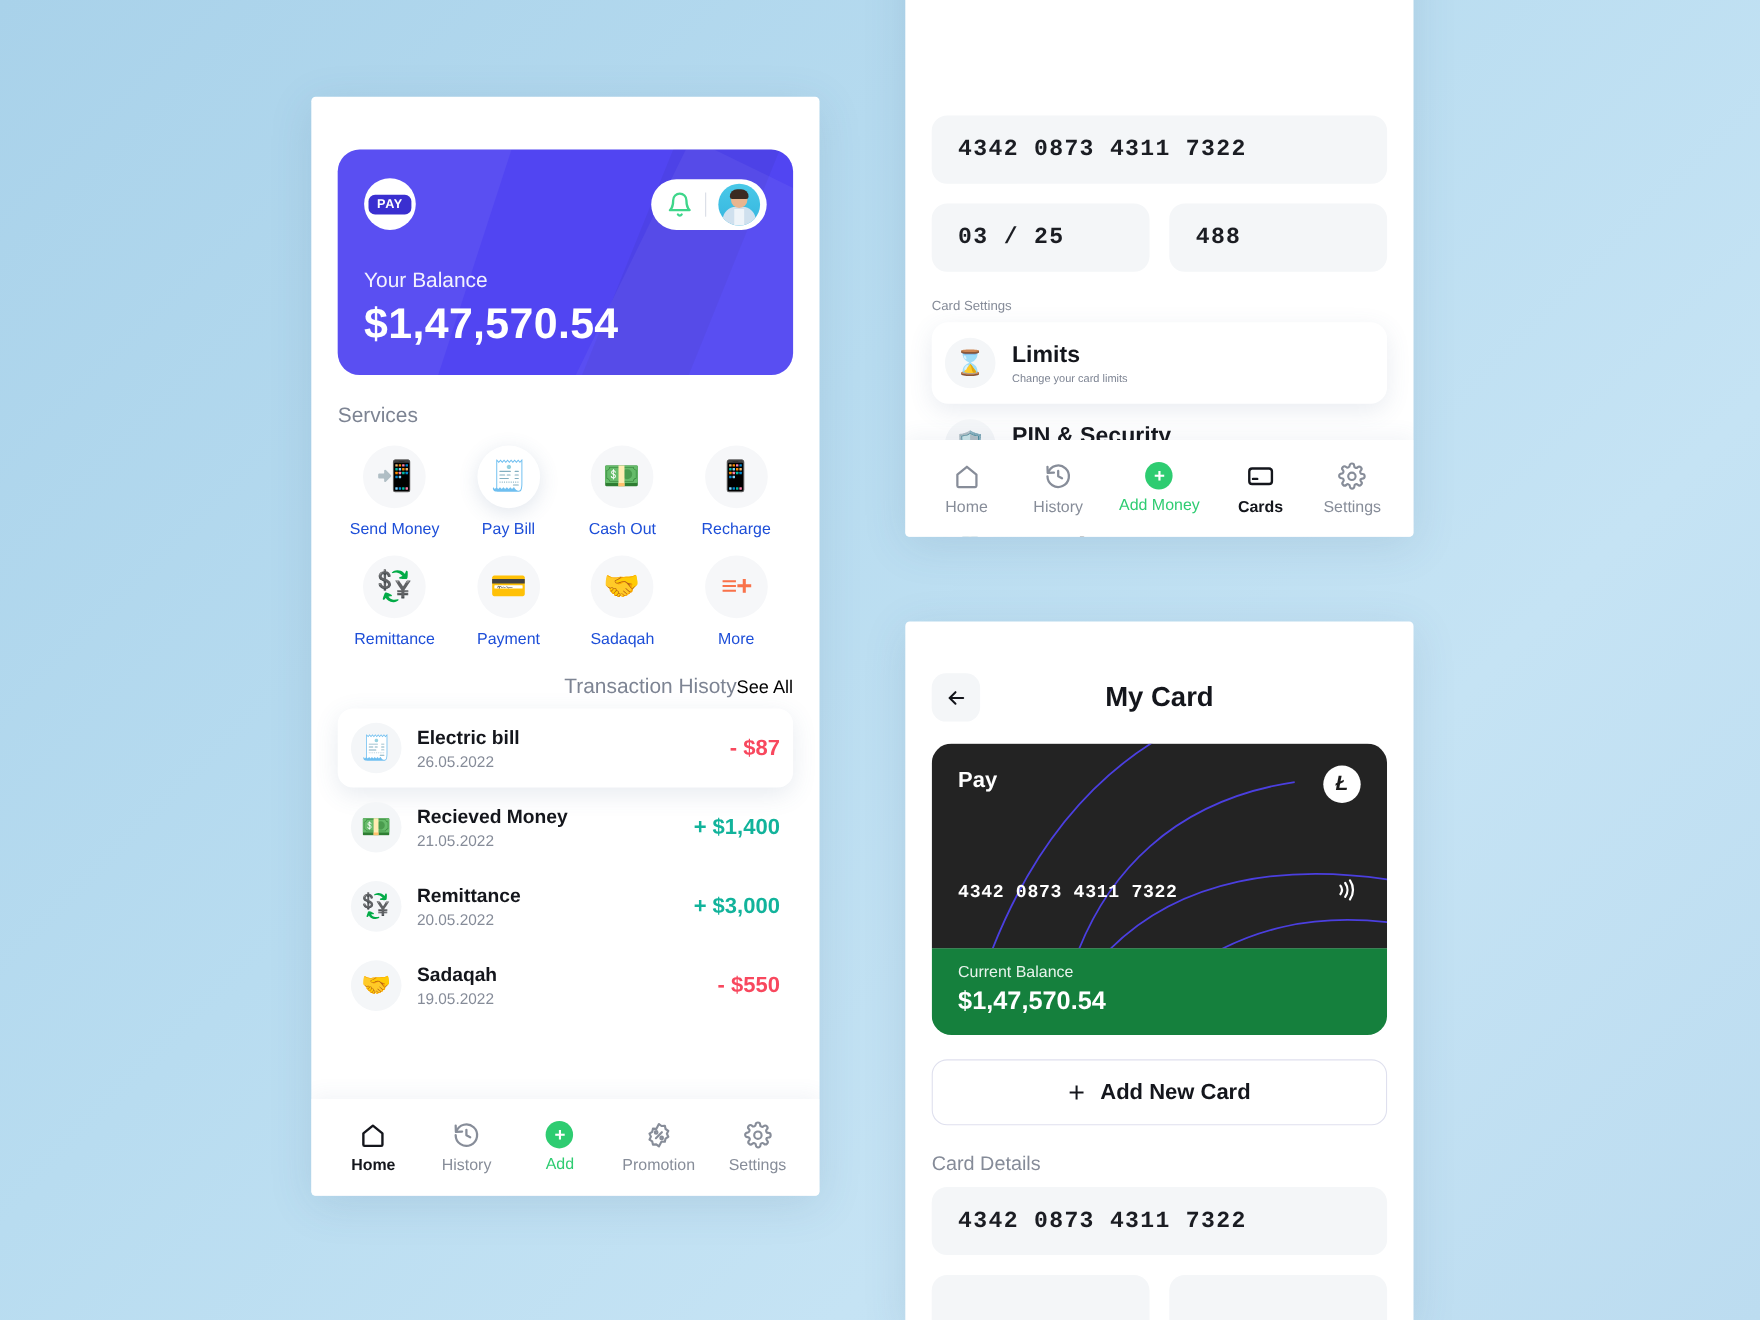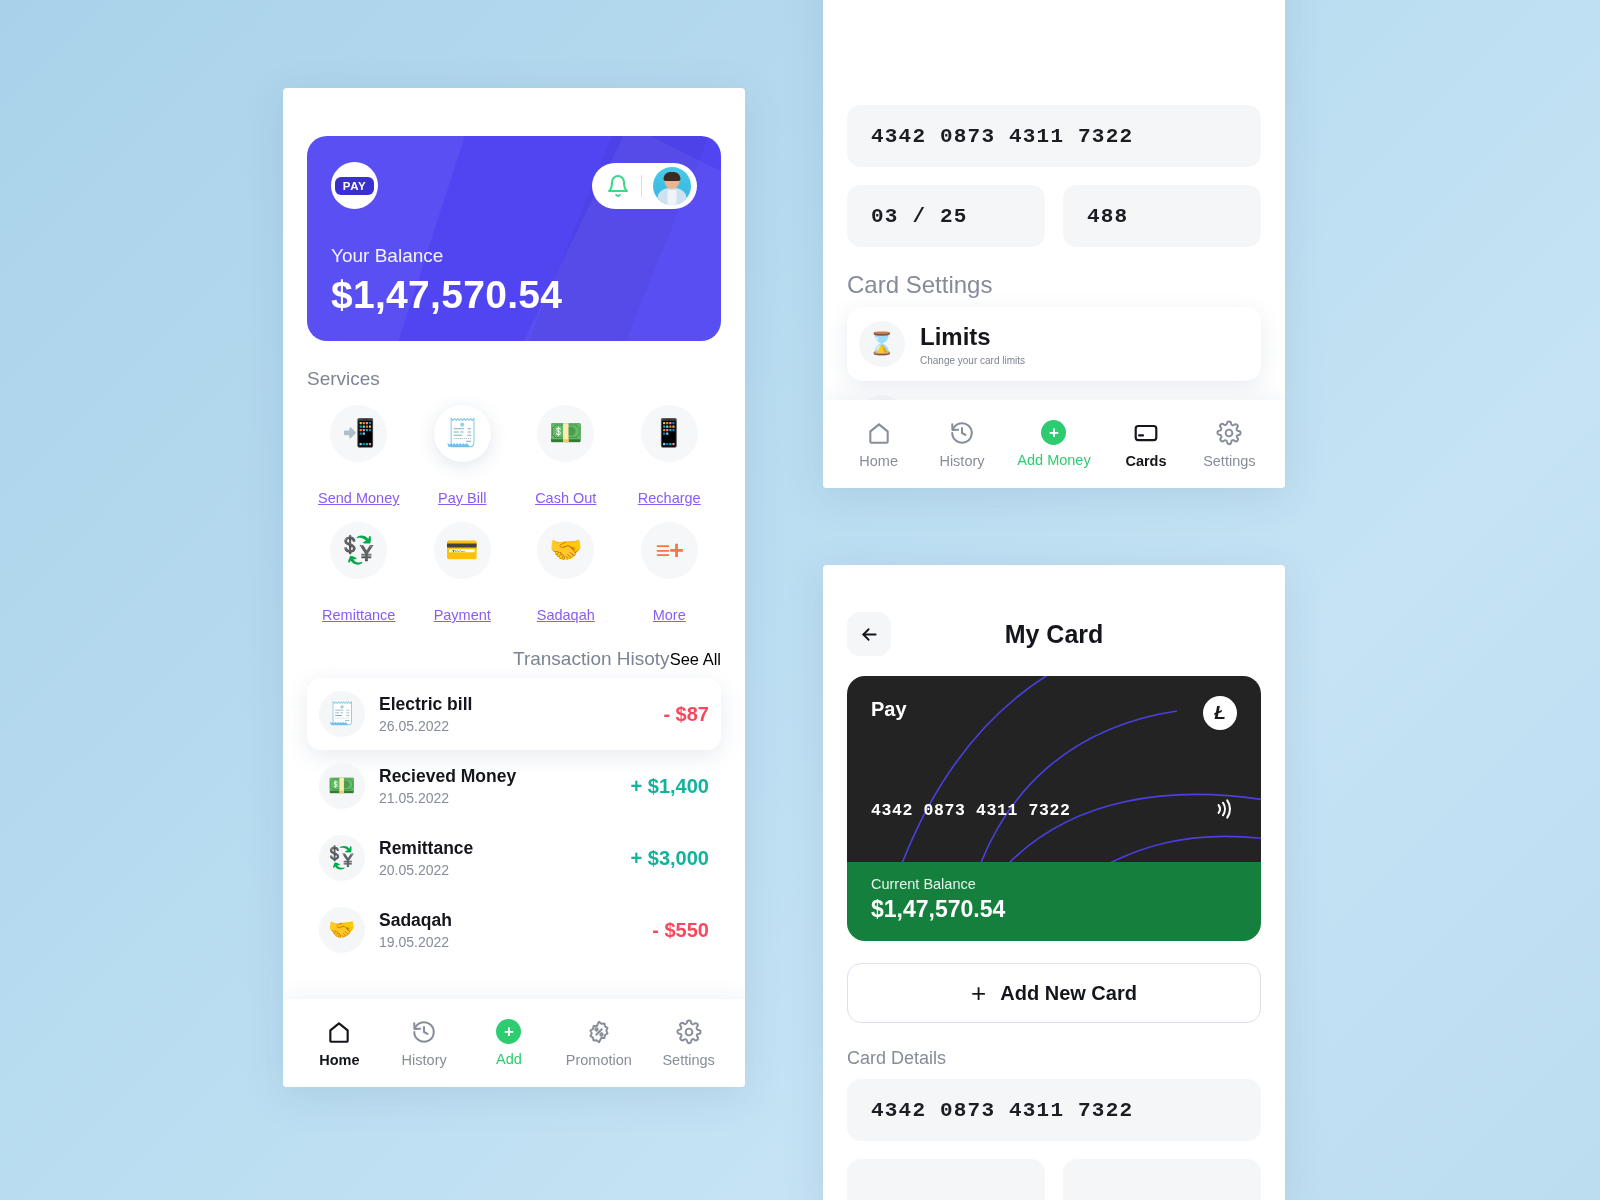--- a/index.html
+++ b/index.html
@@ -124,21 +124,21 @@
     width: 57px; height: 57px; border-radius: 50%;
     background: #f6f7f9;
     display: flex; align-items: center; justify-content: center;
     font-size: 27px; line-height: 1;
   }
   .svc.active .svc-ico {
     background: #fff;
     box-shadow: 0 4px 18px rgba(70,100,140,.16);
   }
   .svc-label {
-    margin-top: 28px; font-size: 14.5px; color: #8b5cf6; font-weight: 400; text-decoration: underline;
+    margin-top: 11px; font-size: 14.5px; color: #1d4ed8; font-weight: 400;
   }
   .more-glyph {
     color: #F9734B; font-size: 25px; font-weight: 600; letter-spacing: -1px;
   }
 
   
   .tx-head {
     display: flex; align-items: baseline; justify-content: flex-end;
     margin-top: 25px;
   }
@@ -202,38 +202,38 @@
     height: 62px; display: flex; align-items: center;
     padding: 0 24px;
     font-family: "Liberation Mono", monospace;
     font-size: 21px; font-weight: 700; color: #1b1d23;
     letter-spacing: 1.2px;
   }
   .field.num { justify-content: flex-start; }
   .field-row { display: flex; gap: 18px; margin-top: 18px; }
   .field-row .field { flex: 1; }
 
-  .set-label { color: #858b98; font-size: 24px; margin-top: 24px; }
+  .set-label { color: #858b98; font-size: 12px; margin-top: 24px; }
 
   .set-list { margin-top: 8px; }
   .set-row {
     display: flex; align-items: center; gap: 15px;
     padding: 14px 12px; border-radius: 15px;
   }
   .set-row.highlight {
     background: #fff;
     box-shadow: 0 6px 22px rgba(70,100,140,.12);
   }
   .set-ico {
     width: 46px; height: 46px; border-radius: 50%;
     background: #f4f6f8; flex: none;
     display: flex; align-items: center; justify-content: center;
     font-size: 22px; line-height: 1;
   }
-  .set-title { font-size: 24px; font-weight: 700; color: #14161c; }
+  .set-title { font-size: 21px; font-weight: 700; color: #14161c; }
   .set-sub { font-size: 10px; color: #7d8493; margin-top: 4px; }
 
   
   #panel-mycard {
     left: 823px; top: 565px; width: 462px; height: 640px;
     border-radius: 4px;
     box-shadow: 0 8px 40px rgba(60,90,130,.13);
   }
   .mc-inner { padding: 0 24px; }
 

